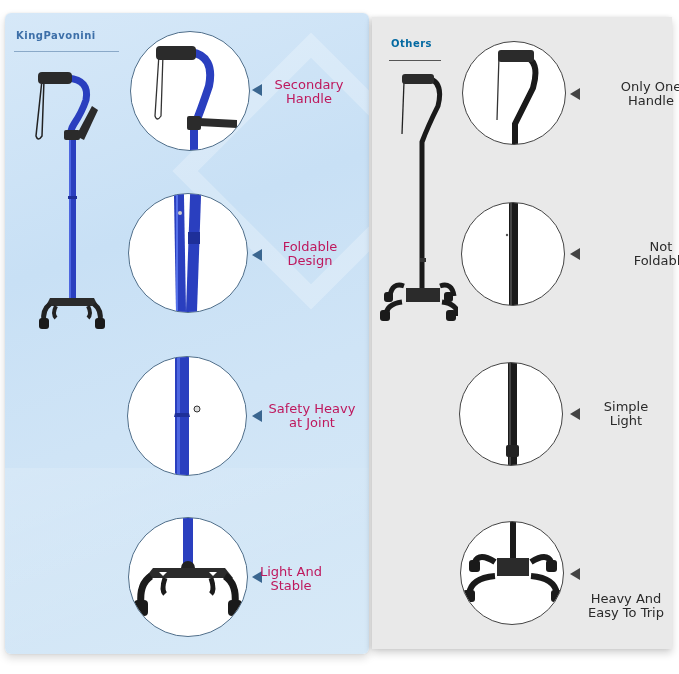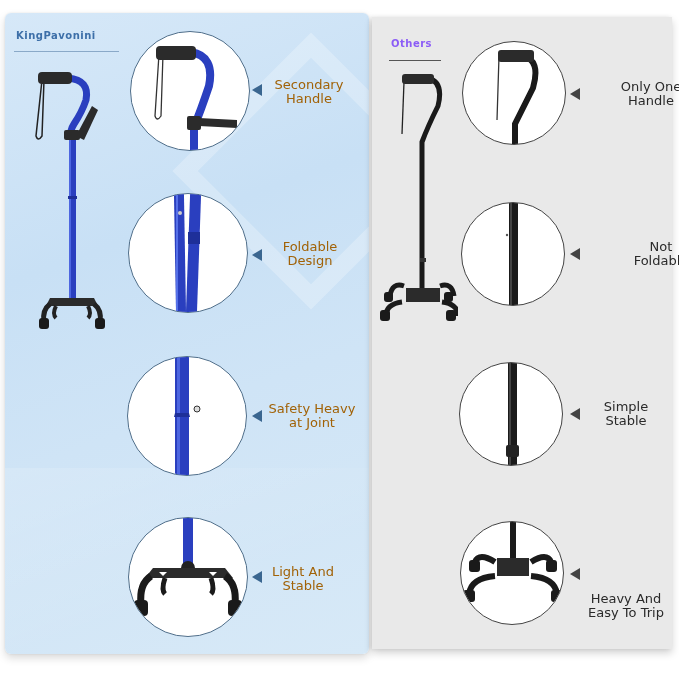--- a/index.html
+++ b/index.html
@@ -26,21 +26,21 @@
     left: 372px; top: 17px; width: 300px; height: 632px;
     background: #e9e9e9;
     box-shadow: 0 4px 8px rgba(0,0,0,0.18), -2px 0 4px rgba(0,0,0,0.08);
   }
 
   .brand {
     position: absolute; font-weight: bold; font-size: 10px;
     letter-spacing: 0.5px;
   }
   .brand-ours { left: 16px; top: 30px; color: #3d6fa8; }
-  .brand-others { left: 391px; top: 38px; color: #8b5cf6; }
+  .brand-others { left: 391px; top: 38px; color: #0369a1; }
   .brand-line { position: absolute; height: 1px; }
   .brand-line-ours { left: 14px; top: 51px; width: 105px; background: #8aa9c8; }
   .brand-line-others { left: 389px; top: 60px; width: 52px; background: #555; }
 
   .circle {
     position: absolute; width: 120px; height: 120px; border-radius: 50%;
     background: #ffffff; overflow: hidden;
   }
   .circle.blue-border { border: 1px solid #4f6e8a; }
   .circle.dark-border { border: 1px solid #444; width: 104px; height: 104px; }
@@ -49,21 +49,21 @@
     position: absolute; width: 0; height: 0;
     border-top: 6px solid transparent; border-bottom: 6px solid transparent;
   }
   .arrow.blue { border-right: 10px solid #3a6690; }
   .arrow.dark { border-right: 10px solid #444; }
 
   .label {
     position: absolute; text-align: center; font-size: 13px; line-height: 14px;
     white-space: pre-line;
   }
-  .label.blue { color: #a16207; }
+  .label.blue { color: #be185d; }
   .label.dark { color: #2a2a2a; }
 
   svg { display: block; }
 </style>
 </head>
 <body>
 
 <div class="panel panel-ours"></div>
 
 <div class="brand brand-ours">KingPavonini</div>
@@ -142,21 +142,21 @@
     <path d="M96 58 Q108 66 106 86" fill="none" stroke="#1a1a1a" stroke-width="7"></path>
     <path d="M36 60 Q32 72 36 76" fill="none" stroke="#1a1a1a" stroke-width="5"></path>
     <path d="M82 60 Q86 72 82 76" fill="none" stroke="#1a1a1a" stroke-width="5"></path>
     <rect x="5" y="82" width="14" height="16" rx="4" fill="#1a1a1a"></rect>
     <rect x="99" y="82" width="14" height="16" rx="4" fill="#1a1a1a"></rect>
     <path d="M30 54 L38 54 L34 58 Z" fill="#fff"></path>
     <path d="M80 54 L88 54 L84 58 Z" fill="#fff"></path>
   </svg>
 </div>
 <div class="arrow blue" style="left:252px;top:571px;"></div>
-<div class="label blue" style="left:268px;top:565px;width:70px;">Light And
+<div class="label blue" style="left:256px;top:565px;width:70px;">Light And
 Stable</div>
 
 <div class="panel panel-others"></div>
 
 <div class="brand brand-others">Others</div>
 <div class="brand-line brand-line-others"></div>
 
 <div style="position:absolute;left:378px;top:72px;width:80px;height:250px;">
   <svg width="80" height="250" viewBox="0 0 80 250">
     <path d="M26 10 L24 62" stroke="#222" stroke-width="1.3"></path>
@@ -199,21 +199,21 @@
 
 <div class="circle dark-border" style="left:459px;top:362px;">
   <svg width="104" height="104" viewBox="0 0 104 104">
     <rect x="48" y="0" width="9" height="104" fill="#1a1a1a"></rect>
     <rect x="49" y="0" width="2" height="104" fill="#444"></rect>
     <rect x="46" y="82" width="13" height="12" rx="2" fill="#222"></rect>
   </svg>
 </div>
 <div class="arrow dark" style="left:570px;top:408px;"></div>
 <div class="label dark" style="left:598px;top:400px;width:56px;">Simple
-Stable</div>
+Light</div>
 
 <div class="circle dark-border" style="left:460px;top:521px;">
   <svg width="104" height="104" viewBox="0 0 104 104">
     <rect x="49" y="0" width="6" height="46" fill="#1a1a1a"></rect>
     <rect x="36" y="36" width="32" height="18" fill="#2b2b2b"></rect>
     <path d="M34 40 Q18 30 14 40" fill="none" stroke="#1a1a1a" stroke-width="6"></path>
     <path d="M70 40 Q86 30 90 40" fill="none" stroke="#1a1a1a" stroke-width="6"></path>
     <path d="M34 54 Q10 56 8 72" fill="none" stroke="#1a1a1a" stroke-width="6"></path>
     <path d="M70 54 Q94 56 96 72" fill="none" stroke="#1a1a1a" stroke-width="6"></path>
     <rect x="8" y="38" width="11" height="12" rx="3" fill="#1a1a1a"></rect>

